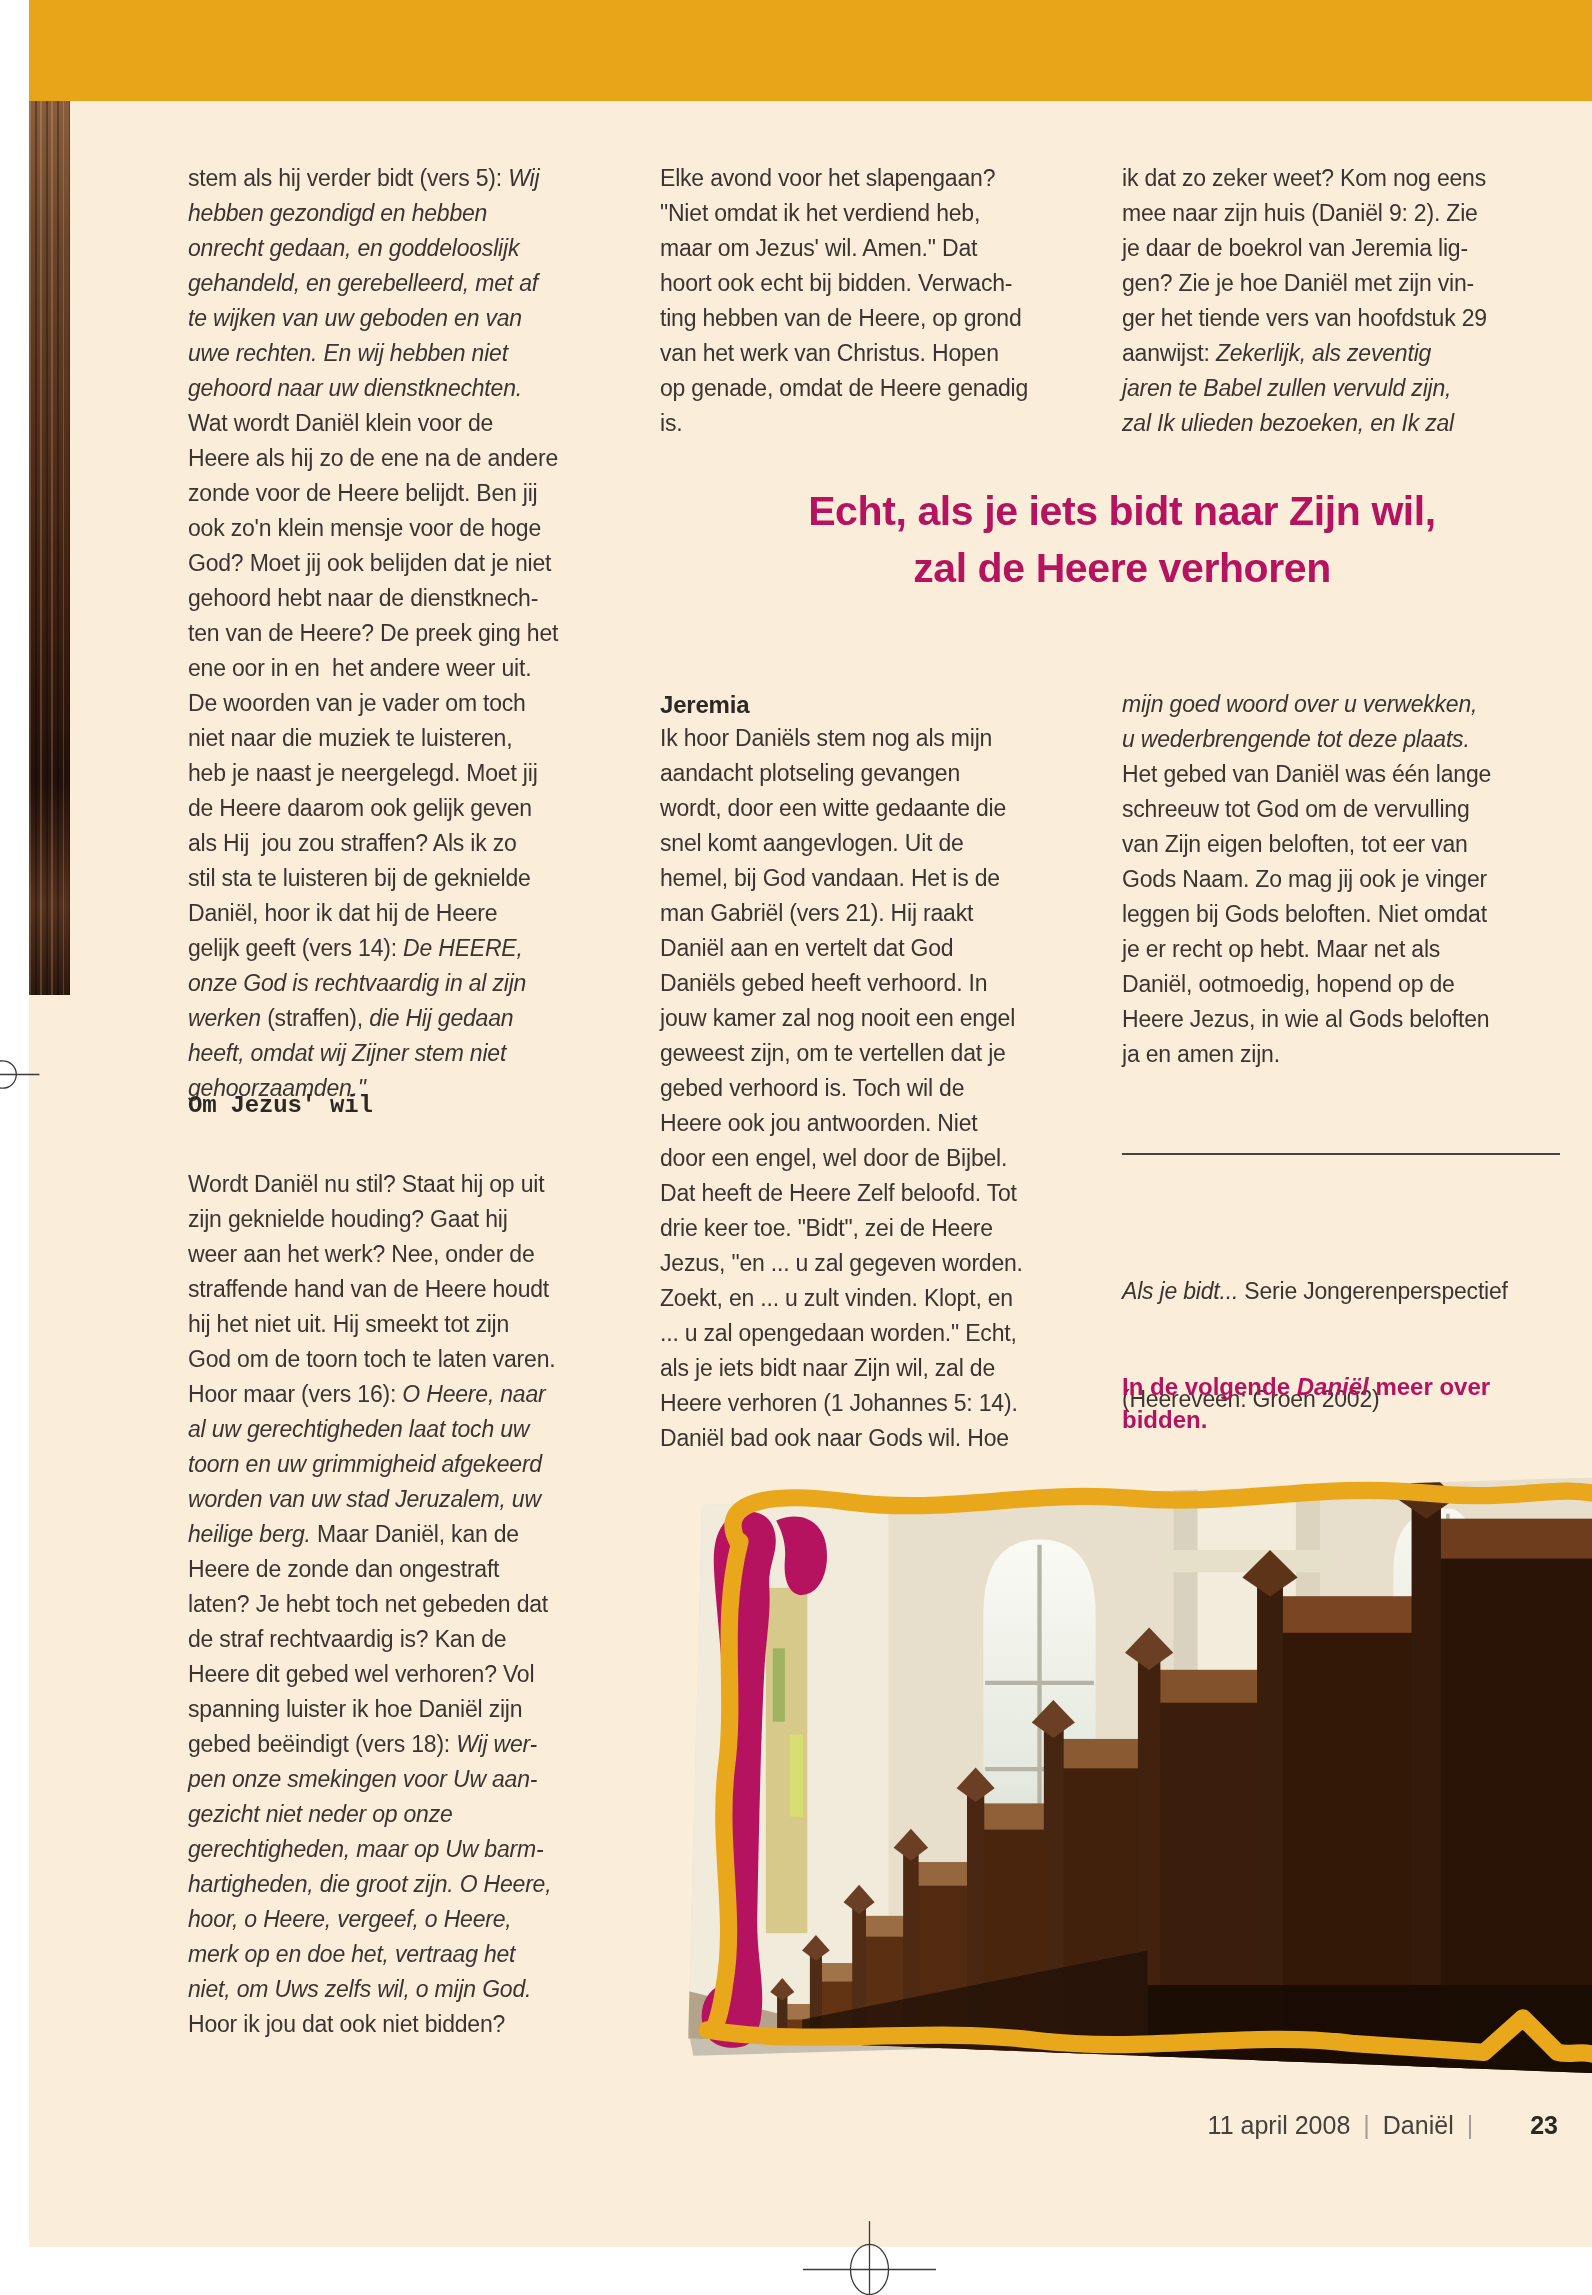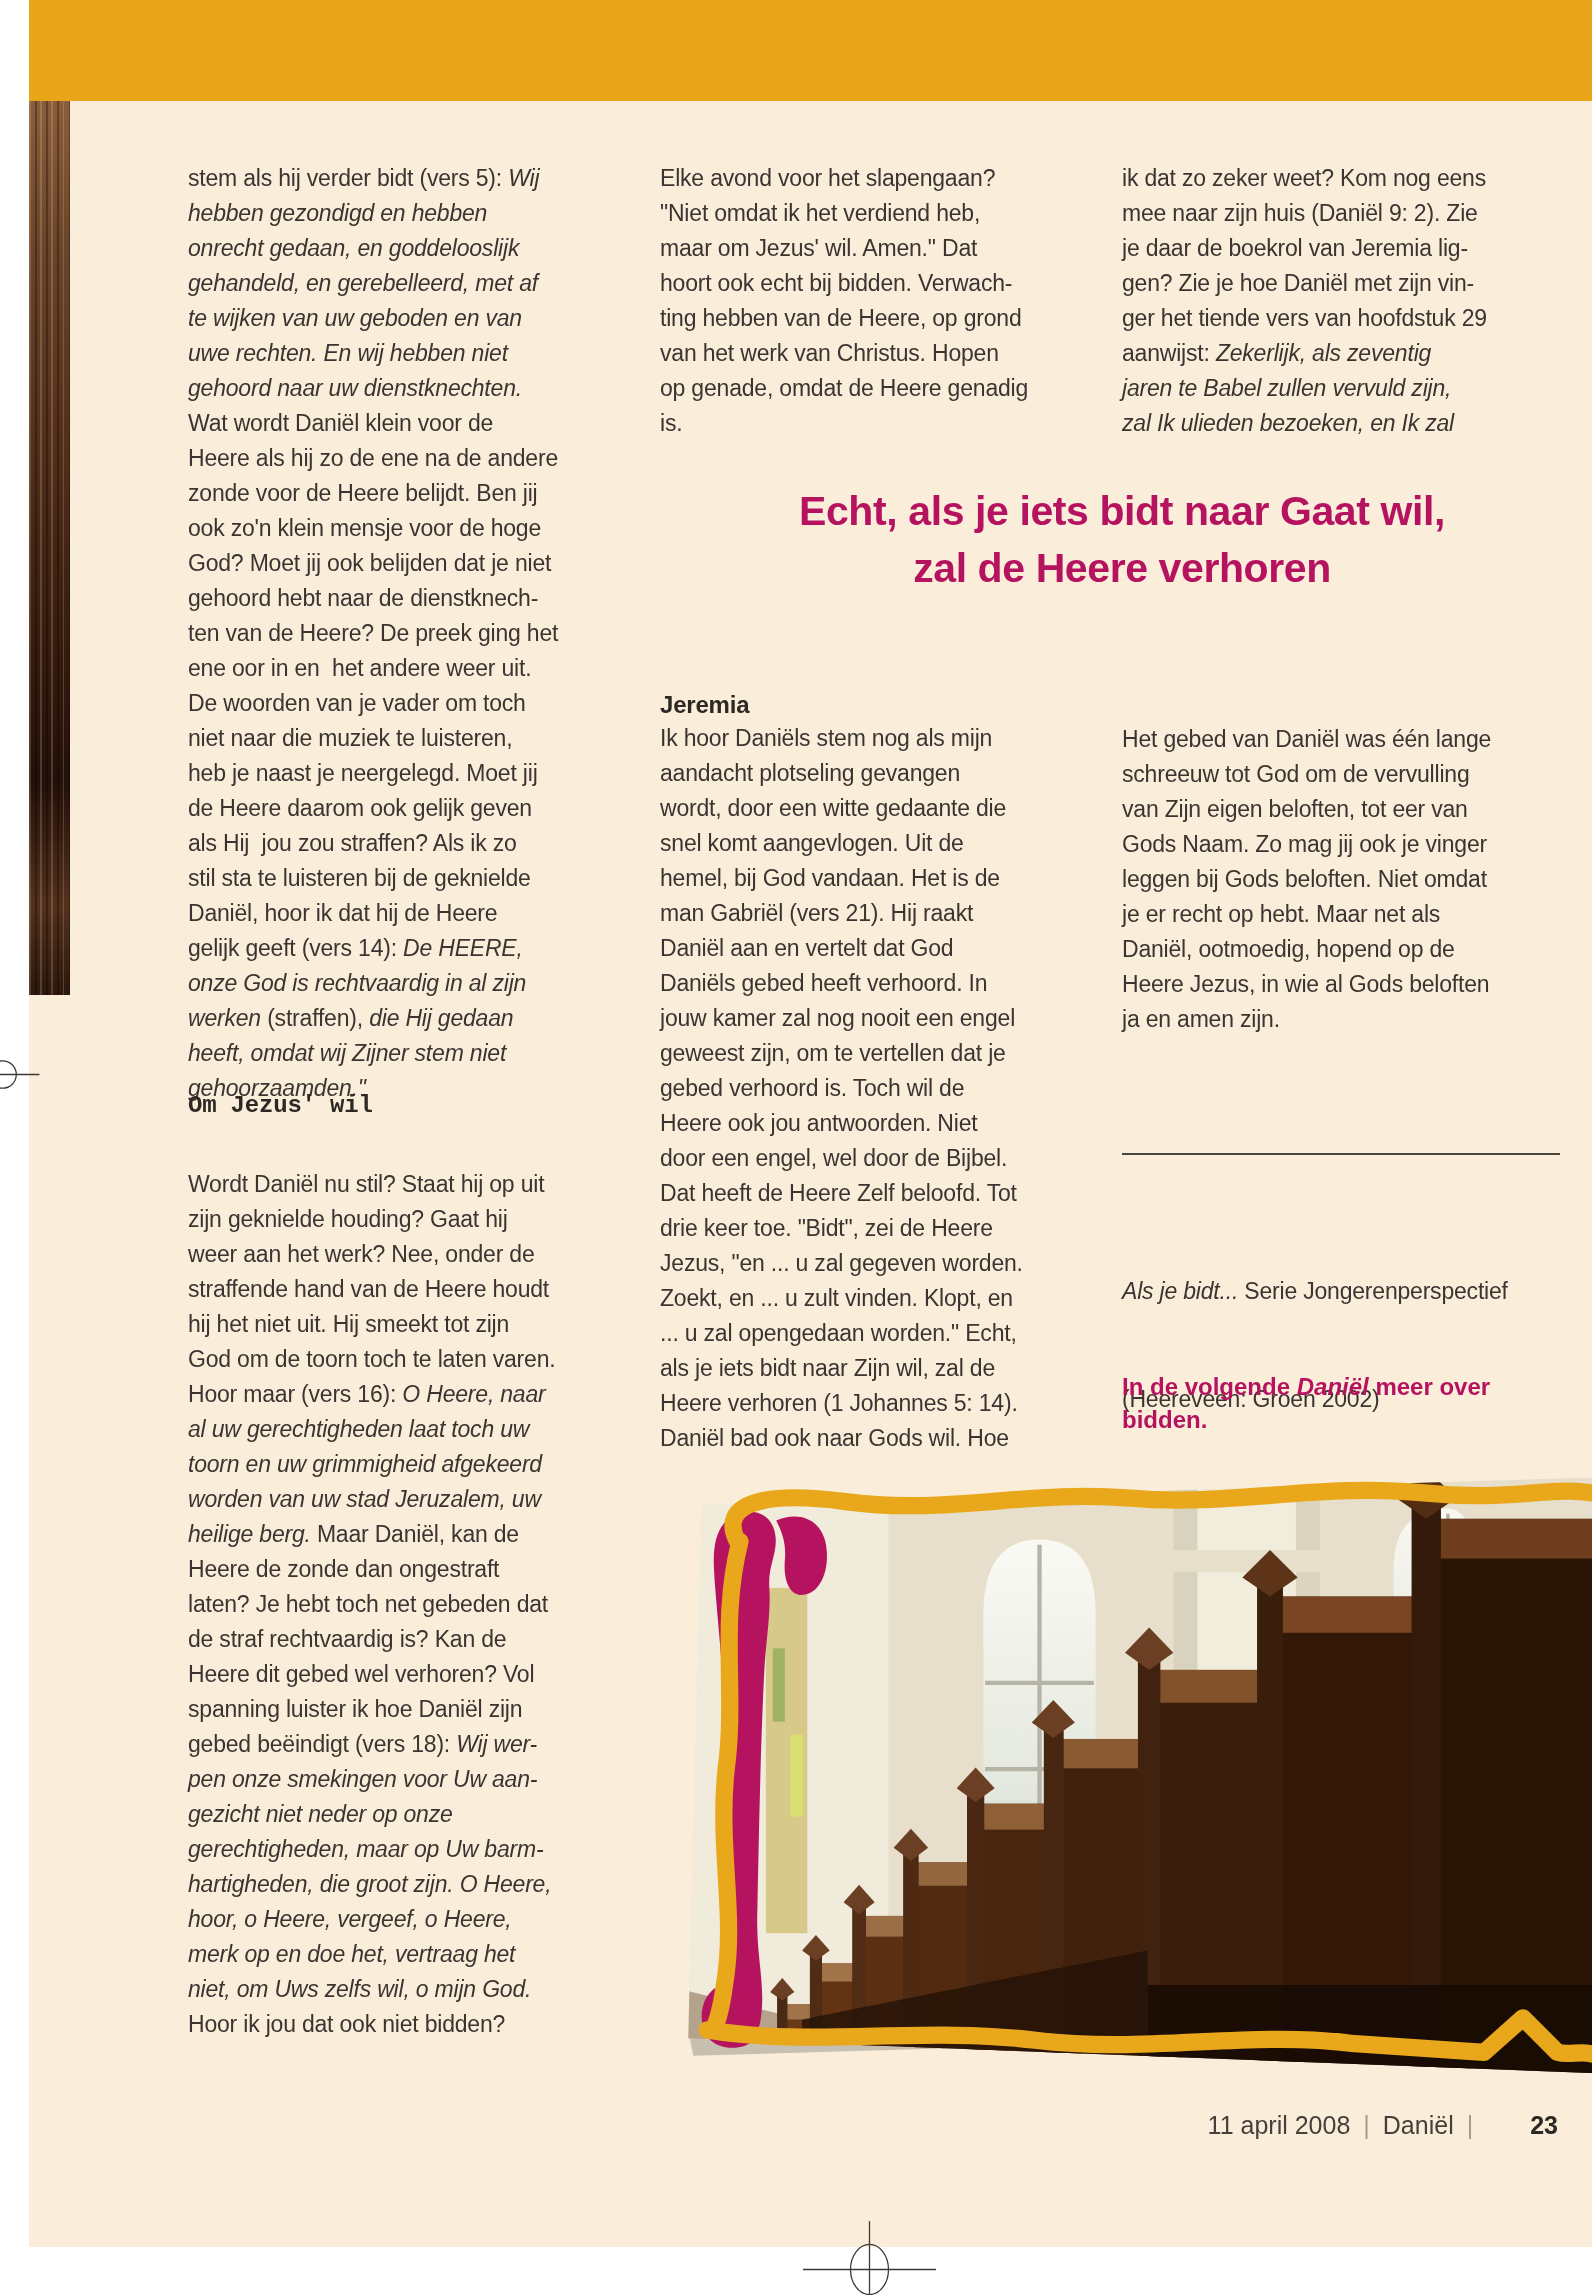--- a/index.html
+++ b/index.html
@@ -128,32 +128,33 @@
 Daniël bad ook naar Gods wil. Hoe</span></div>
 
   <div class="blk" style="left:1122px;top:161px;width:470px;"><span>ik dat zo zeker weet? Kom nog eens
 mee naar zijn huis (Daniël 9: 2). Zie
 je daar de boekrol van Jeremia lig-
 gen? Zie je hoe Daniël met zijn vin-
 ger het tiende vers van hoofdstuk 29
 aanwijst: </span><span class="it">Zekerlijk, als zeventig
 jaren te Babel zullen vervuld zijn,
 zal Ik ulieden bezoeken, en Ik zal</span></div>
-  <div class="blk" style="left:1122px;top:687px;width:470px;"><span>
+  <div class="blk" style="left:1122px;top:687px;width:470px;"><span class="it">mijn goed woord over u verwekken,
+u wederbrengende tot deze plaats.</span><span>
 Het gebed van Daniël was één lange
 schreeuw tot God om de vervulling
 van Zijn eigen beloften, tot eer van
 Gods Naam. Zo mag jij ook je vinger
 leggen bij Gods beloften. Niet omdat
 je er recht op hebt. Maar net als
 Daniël, ootmoedig, hopend op de
 Heere Jezus, in wie al Gods beloften
 ja en amen zijn.</span></div>
 
-  <div class="pullquote">Echt, als je iets bidt naar Gaat wil,
+  <div class="pullquote">Echt, als je iets bidt naar Zijn wil,
 zal de Heere verhoren</div>
 
 
   <div class="rule"></div>
 
   <div class="bookref">
     <span class="bookline"><span class="it">Als je bidt... </span><span>Serie Jongerenperspectief</span></span>
     <span class="bookline"><span>(Heereveen: Groen 2002)</span></span>
     <span class="bookline"><span>ISBN 9058294196, 220 blz., € 12,50.</span></span>
   </div>

